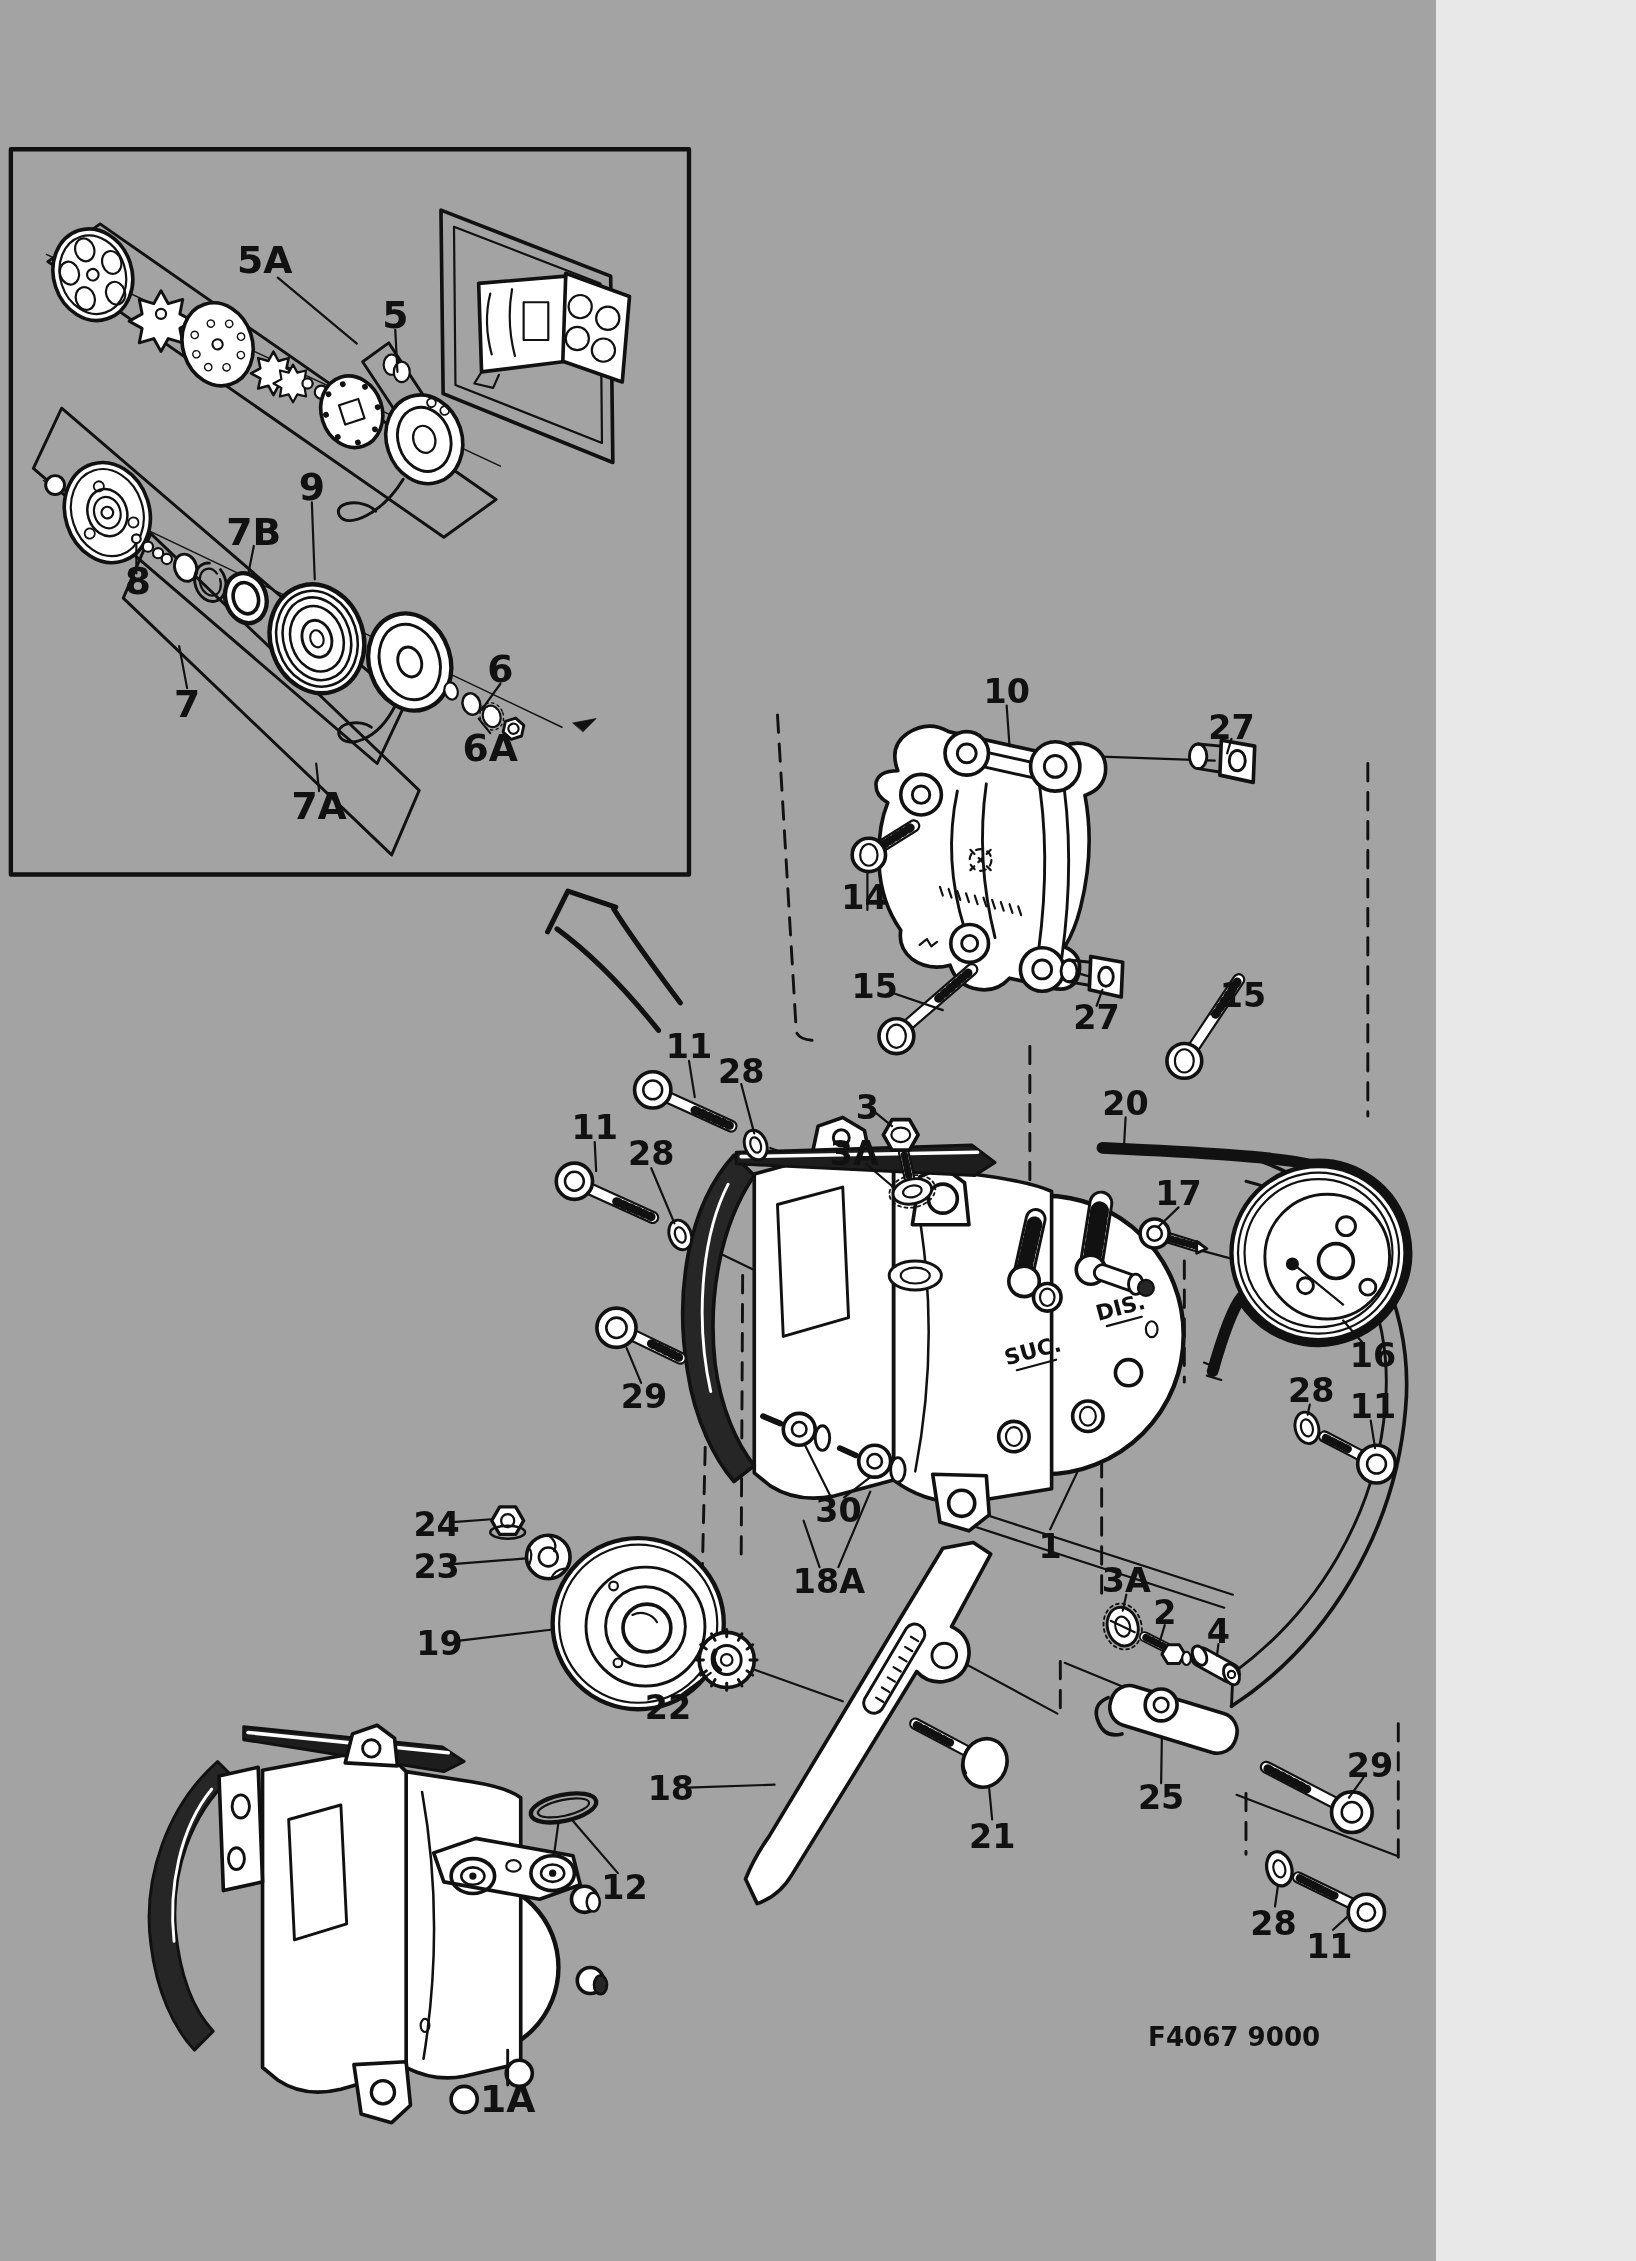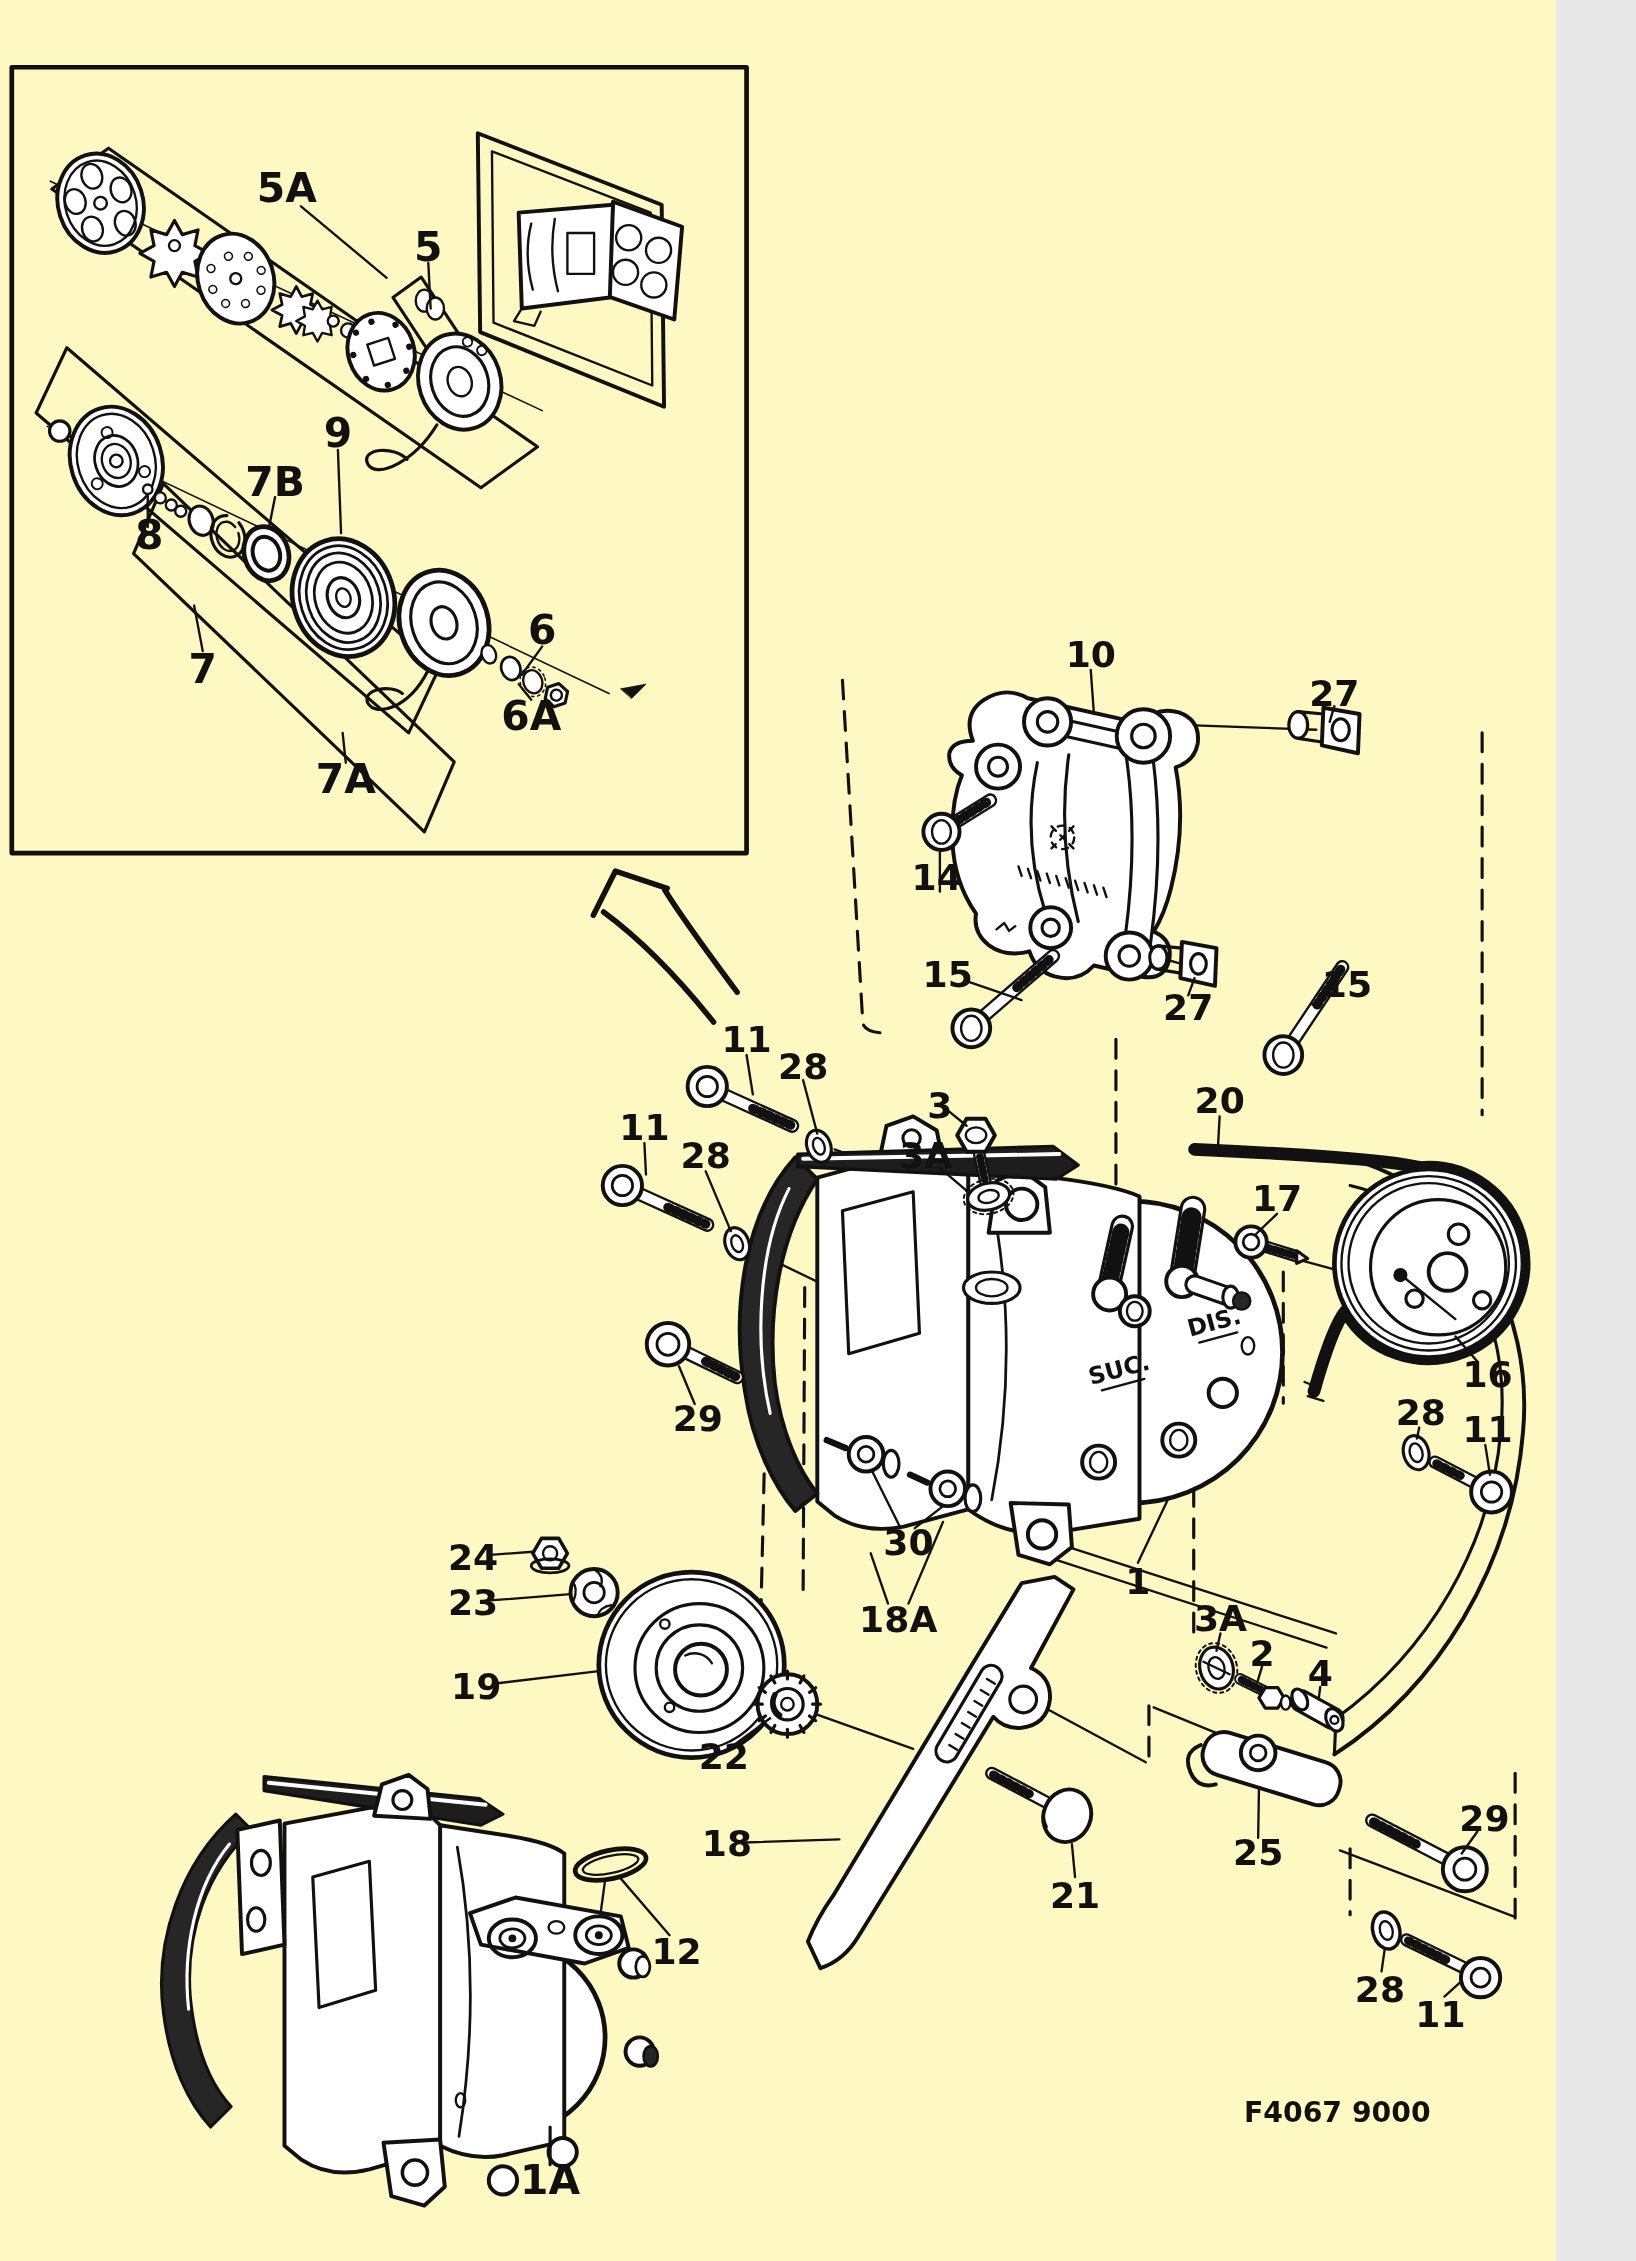--- a/index.html
+++ b/index.html
@@ -1,17 +1,17 @@
 <!DOCTYPE html>
 <html style="font-size:13.2px"><head>
 <meta charset="utf-8">
 <style>
   html,body{margin:0;padding:0;background:#e8e8e8;}
   .stage{
-    position:relative;width:1556px;height:2261px;background:#fef9c3;
+    position:relative;width:1436px;height:2261px;background:#a3a3a3;
     font-family:"DejaVu Sans","Liberation Sans",sans-serif;overflow:hidden;
   }
   svg{position:absolute;left:0;top:0;width:100%;height:100%;}
   .art{fill:none;stroke:#111;stroke-linecap:round;stroke-linejoin:round;}
   text.callout{
     font-family:"DejaVu Sans","Liberation Sans",sans-serif;
     font-weight:bold;font-size:46px;fill:#111;stroke:none;text-anchor:middle;
   }
   text.port{
     font-family:"DejaVu Sans","Liberation Sans",sans-serif;

